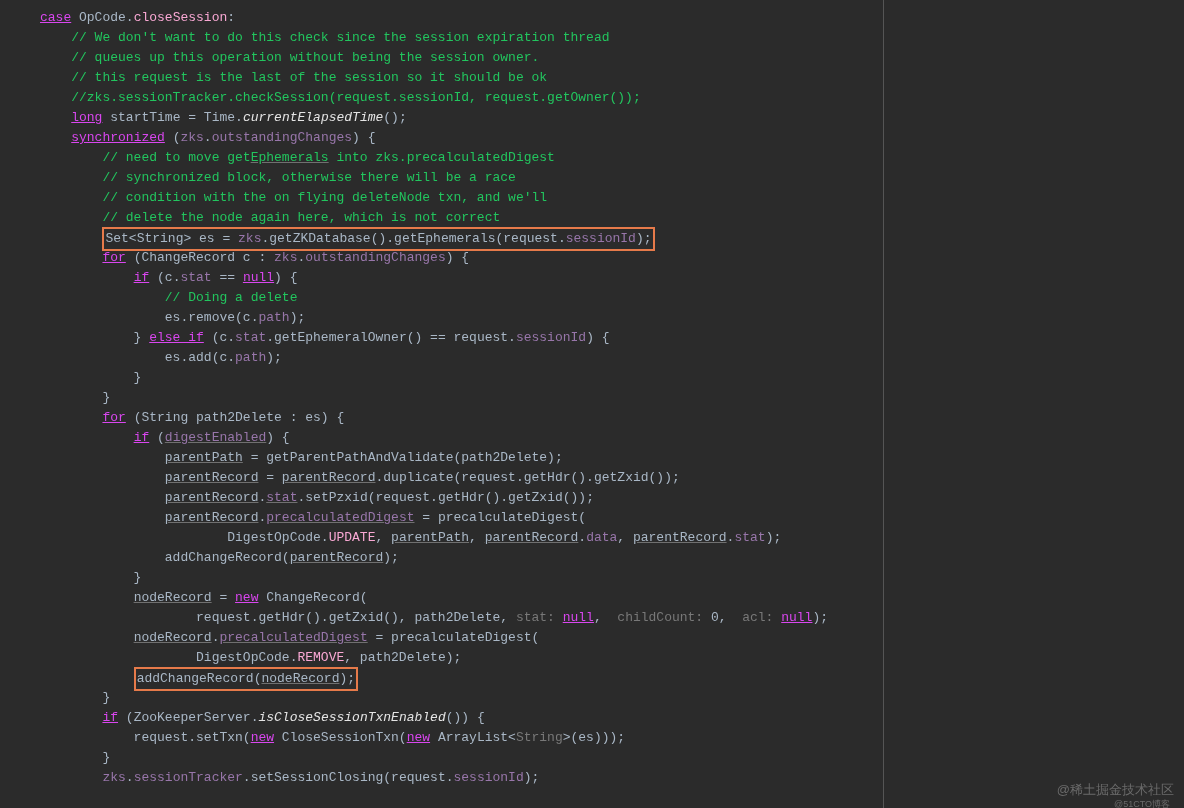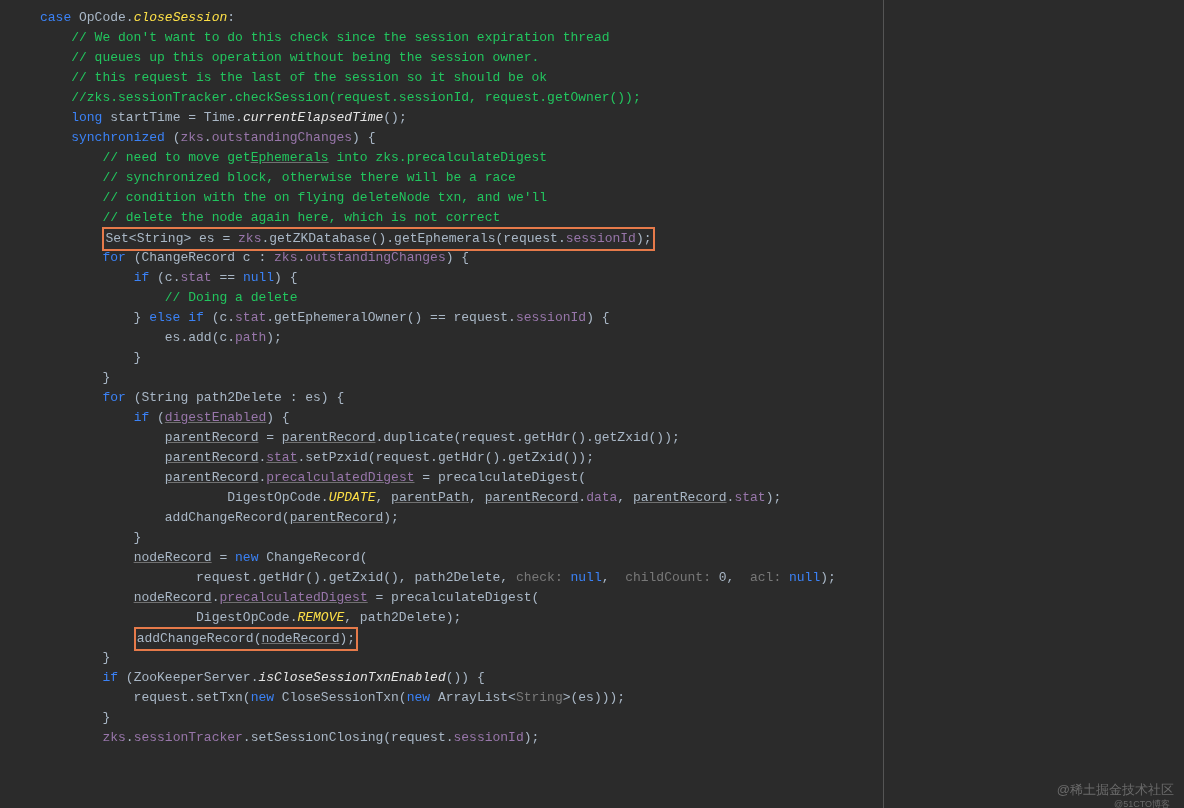--- a/index.html
+++ b/index.html
@@ -18,23 +18,23 @@
     position: absolute;
     left: 0;
     top: 0;
     width: 884px;
     height: 808px;
     padding: 8px 0 0 40px;
     border-right: 1px solid #555;
     overflow: hidden;
   }
   .line { white-space: pre; height: 20px; }
-  .kw { color: #3b82f6; }
+  .kw { color: #d946ef; text-decoration: underline; }
   .field { color: #9876aa; }
-  .field-italic { color: #fde047; font-style: italic; }
+  .field-italic { color: #f9a8d4; }
   .comment { color: #22c55e; }
   .hint { color: #787878; }
   .underline { text-decoration: underline; text-decoration-color: #707070; }
   .static-italic { color: #e5e5e5; font-style: italic; }
   .highlight-box {
     border: 2px solid #e67a4a;
     border-radius: 0;
     display: inline-block;
     padding: 0 1px;
     margin: -1px 0;
@@ -68,42 +68,44 @@
 <body>
 
 <div class="editor">
 <div class="line"><span class="kw">case</span> OpCode.<span class="field-italic">closeSession</span>:</div>
 <div class="line"><span class="comment">    // We don't want to do this check since the session expiration thread</span></div>
 <div class="line"><span class="comment">    // queues up this operation without being the session owner.</span></div>
 <div class="line"><span class="comment">    // this request is the last of the session so it should be ok</span></div>
 <div class="line"><span class="comment">    //zks.sessionTracker.checkSession(request.sessionId, request.getOwner());</span></div>
 <div class="line">    <span class="kw">long</span> startTime = Time.<span class="static-italic">currentElapsedTime</span>();</div>
 <div class="line">    <span class="kw">synchronized</span> (<span class="field">zks</span>.<span class="field">outstandingChanges</span>) {</div>
-<div class="line"><span class="comment">        // need to move get</span><span class="comment underline">Ephemerals</span><span class="comment"> into zks.precalculateDigest</span></div>
+<div class="line"><span class="comment">        // need to move get</span><span class="comment underline">Ephemerals</span><span class="comment"> into zks.precalculatedDigest</span></div>
 <div class="line"><span class="comment">        // synchronized block, otherwise there will be a race</span></div>
 <div class="line"><span class="comment">        // condition with the on flying deleteNode txn, and we'll</span></div>
 <div class="line"><span class="comment">        // delete the node again here, which is not correct</span></div>
 <div class="line">        <span class="highlight-box"><span>Set&lt;String&gt; es = </span><span class="field">zks</span><span>.getZKDatabase().getEphemerals(request.</span><span class="field">sessionId</span><span>);</span></span></div>
 <div class="line">        <span class="kw">for</span> (ChangeRecord c : <span class="field">zks</span>.<span class="field">outstandingChanges</span>) {</div>
 <div class="line">            <span class="kw">if</span> (c.<span class="field">stat</span> == <span class="kw">null</span>) {</div>
 <div class="line"><span class="comment">                // Doing a delete</span></div>
+<div class="line">                es.remove(c.<span class="field">path</span>);</div>
 <div class="line">            } <span class="kw">else if</span> (c.<span class="field">stat</span>.getEphemeralOwner() == request.<span class="field">sessionId</span>) {</div>
 <div class="line">                es.add(c.<span class="field">path</span>);</div>
 <div class="line"><span>            }</span></div>
 <div class="line"><span>        }</span></div>
 <div class="line">        <span class="kw">for</span> (String path2Delete : es) {</div>
 <div class="line">            <span class="kw">if</span> (<span class="field underline">digestEnabled</span>) {</div>
+<div class="line">                <span class="underline">parentPath</span> = getParentPathAndValidate(path2Delete);</div>
 <div class="line">                <span class="underline">parentRecord</span> = <span class="underline">parentRecord</span>.duplicate(request.getHdr().getZxid());</div>
 <div class="line">                <span class="underline">parentRecord</span>.<span class="field underline">stat</span>.setPzxid(request.getHdr().getZxid());</div>
 <div class="line">                <span class="underline">parentRecord</span>.<span class="field underline">precalculatedDigest</span> = precalculateDigest(</div>
 <div class="line">                        DigestOpCode.<span class="field-italic">UPDATE</span>, <span class="underline">parentPath</span>, <span class="underline">parentRecord</span>.<span class="field">data</span>, <span class="underline">parentRecord</span>.<span class="field">stat</span>);</div>
 <div class="line">                addChangeRecord(<span class="underline">parentRecord</span>);</div>
 <div class="line"><span>            }</span></div>
 <div class="line">            <span class="underline">nodeRecord</span> = <span class="kw">new</span> ChangeRecord(</div>
-<div class="line">                    request.getHdr().getZxid(), path2Delete, <span class="hint">check:</span> <span class="kw">null</span>,  <span class="hint">childCount:</span> 0,  <span class="hint">acl:</span> <span class="kw">null</span>);</div>
+<div class="line">                    request.getHdr().getZxid(), path2Delete, <span class="hint">stat:</span> <span class="kw">null</span>,  <span class="hint">childCount:</span> 0,  <span class="hint">acl:</span> <span class="kw">null</span>);</div>
 <div class="line">            <span class="underline">nodeRecord</span>.<span class="field underline">precalculatedDigest</span> = precalculateDigest(</div>
 <div class="line">                    DigestOpCode.<span class="field-italic">REMOVE</span>, path2Delete);</div>
 <div class="line">            <span class="highlight-box"><span>addChangeRecord(</span><span class="underline">nodeRecord</span><span>);</span></span></div>
 <div class="line"><span>        }</span></div>
 <div class="line">        <span class="kw">if</span> (ZooKeeperServer.<span class="static-italic">isCloseSessionTxnEnabled</span>()) {</div>
 <div class="line">            request.setTxn(<span class="kw">new</span> CloseSessionTxn(<span class="kw">new</span> ArrayList&lt;<span class="hint">String</span>&gt;(es)));</div>
 <div class="line"><span>        }</span></div>
 <div class="line">        <span class="field">zks</span>.<span class="field">sessionTracker</span>.setSessionClosing(request.<span class="field">sessionId</span>);</div>
 
 </div>

